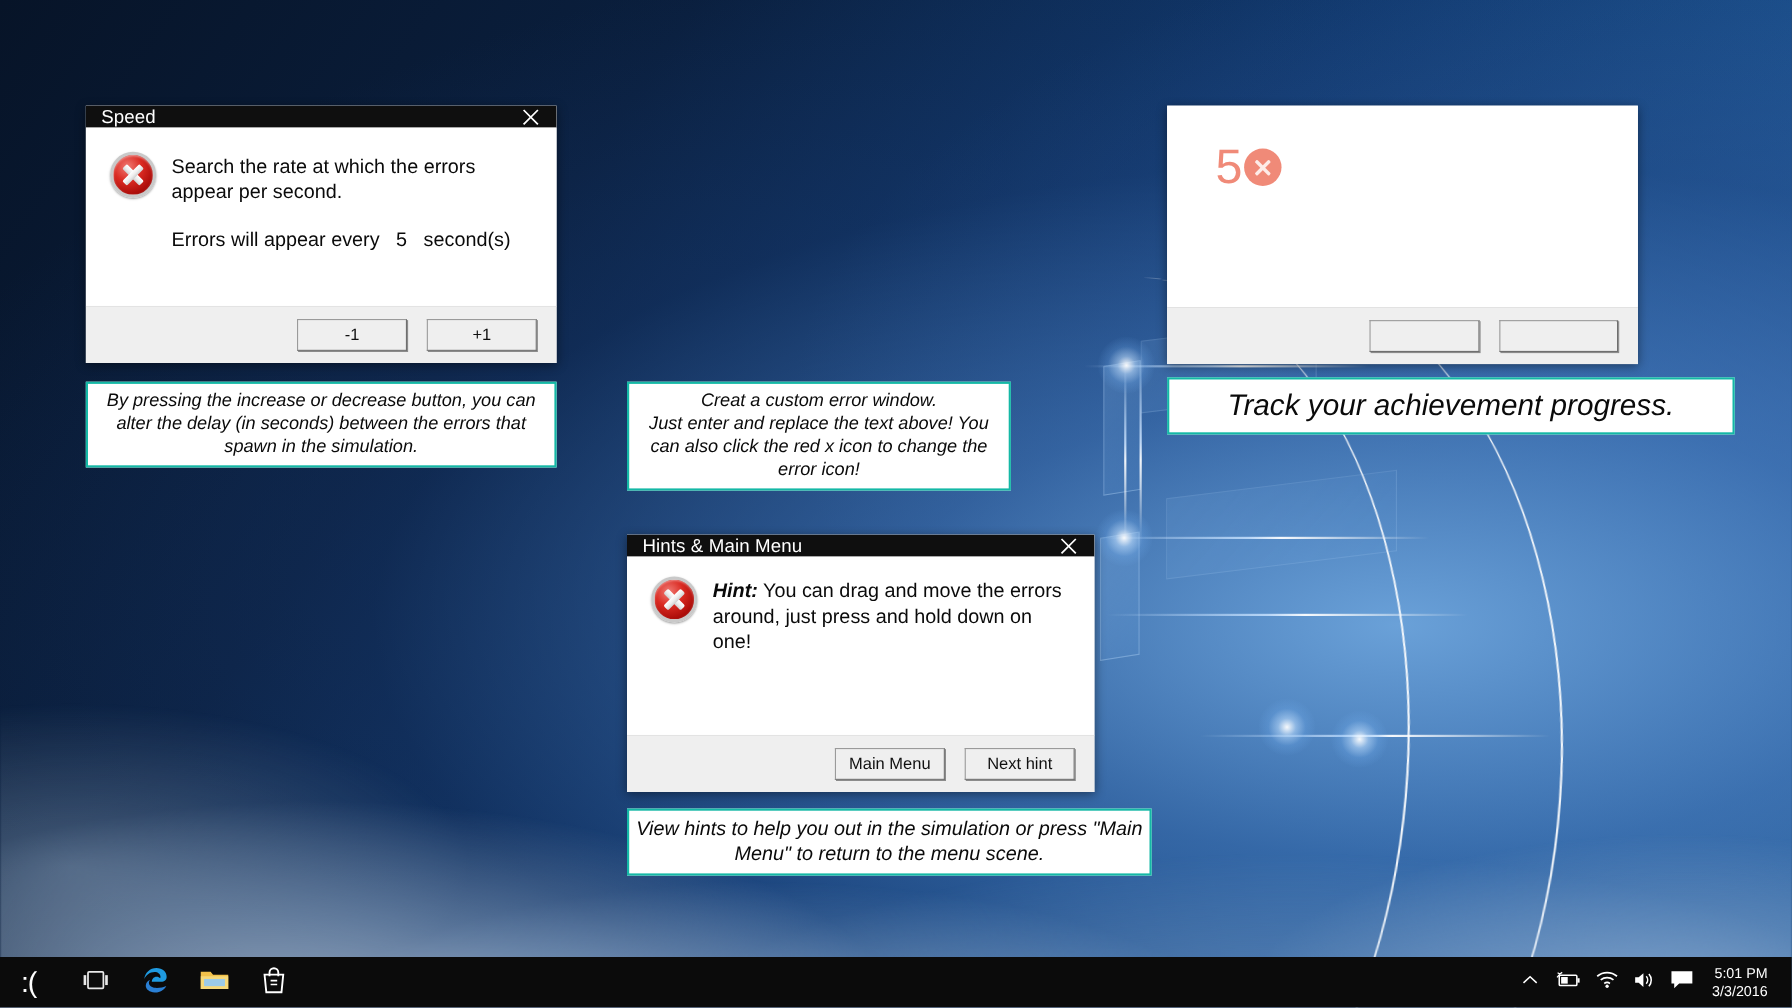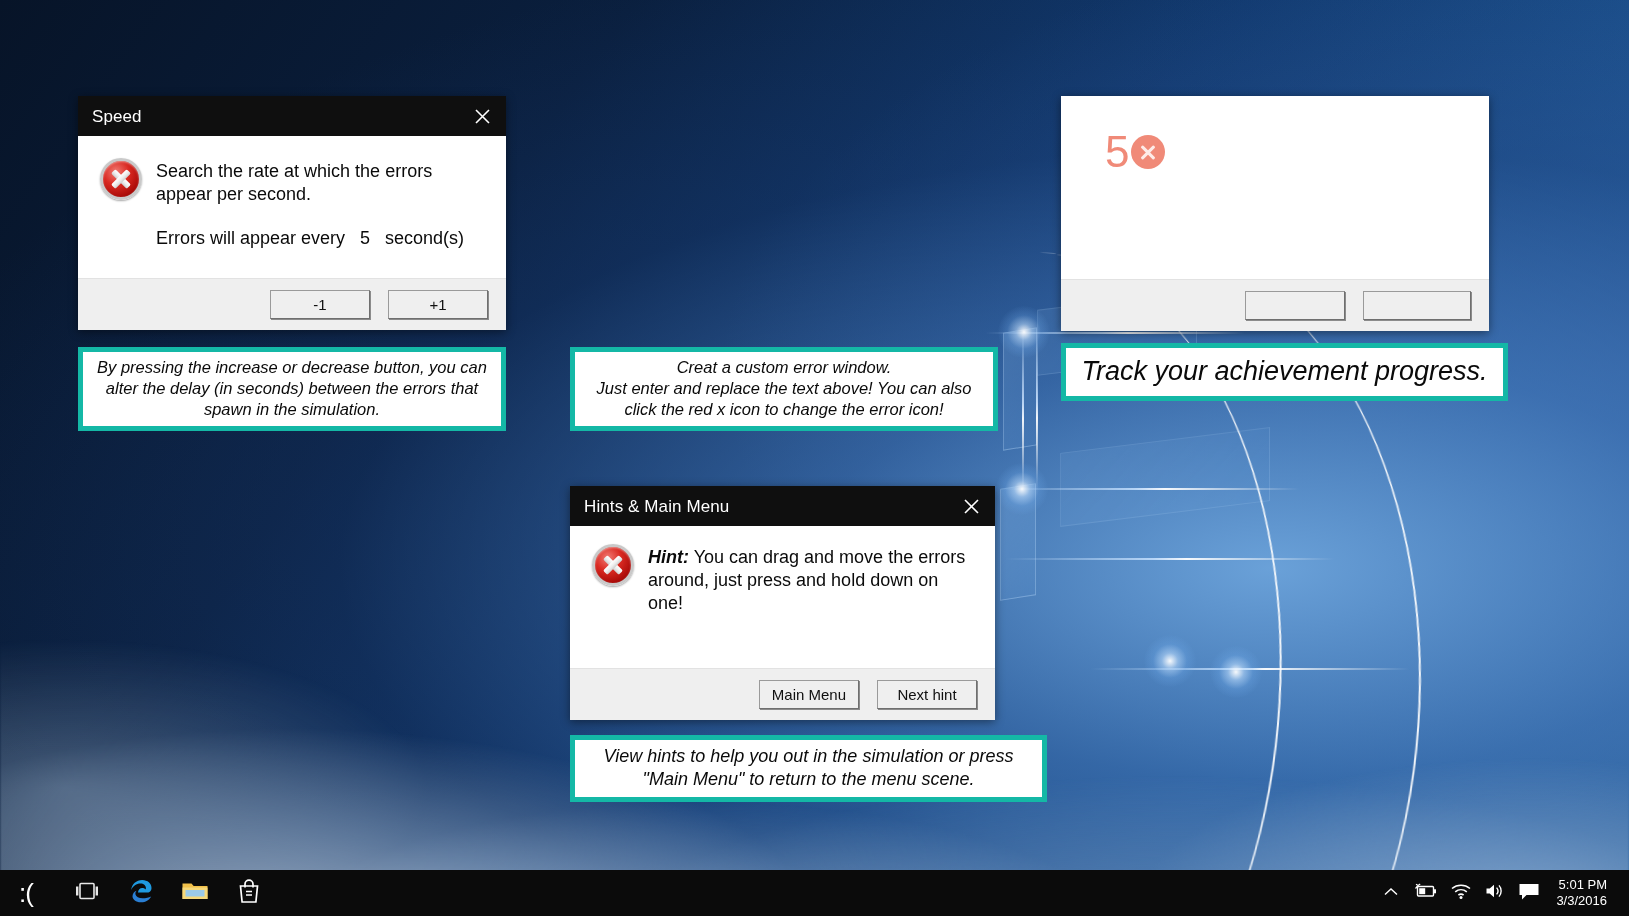--- a/index.html
+++ b/index.html
@@ -75,21 +75,21 @@
   
   .dialog {
     position: absolute;
     background: #ffffff;
     box-shadow: 0 2px 9px rgba(0,0,0,0.45);
     display: flex;
     flex-direction: column;
     overflow: hidden;
   }
   .titlebar {
-    height: 40px;
+    height: 20px;
     background: #0f0f0f;
     color: #ffffff;
     display: flex;
     align-items: center;
     justify-content: space-between;
     padding: 0 2px 0 14px;
     flex: 0 0 auto;
   }
   .title-text {
     font-size: 17px;
@@ -235,21 +235,21 @@
     background: #fdece8;
     border-radius: 1px;
   }
   .ach-badge::before { transform: rotate(45deg); }
   .ach-badge::after  { transform: rotate(-45deg); }
 
   
   .caption {
     position: absolute;
     background: #ffffff;
-    border: 5px solid #14b8a6;
+    border: 2px solid #14b8a6;
     color: #0a0a0a;
     font-style: italic;
     text-align: center;
     font-size: 16.5px;
     line-height: 1.28;
     padding: 5px 4px 6px;
     white-space: pre-line;
   }
   .caption-big { font-size: 27px; line-height: 1.2; padding: 7px 6px 9px; }
 
@@ -362,38 +362,38 @@
     </div>
     <div class="footer">
       <span class="btn btn-wide">-1</span>
       <span class="btn btn-wide">+1</span>
     </div>
   </div>
 
   <div class="caption" style="left:78px; top:347px; width:428px;">By pressing the increase or decrease button, you  can alter the delay (in seconds) between the errors that spawn in the simulation.</div>
 
 
-  <div class="caption" style="left:570px; top:347px; width:428px;">Creat a custom error window.
+  <div class="caption" style="left:570px; top:347px; width:349px;">Creat a custom error window.
 Just enter and replace the text above! You can also click the red x icon to change the error icon!</div>
 
   <div class="dialog" id="dlg-ach" style="left:1061px; top:96px; width:428px; height:235px;">
     <div class="dlg-body" style="padding:34px 18px 0 44px;">
       <div class="ach-line">
         <span>5</span>
         <span class="ach-badge"></span>
       </div>
 
     </div>
     <div class="footer">
       <span class="btn" style="width:97px;"></span>
       <span class="btn" style="width:108px;"></span>
     </div>
   </div>
 
-  <div class="caption caption-big" style="left:1061px; top:343px; width:447px;">Track your achievement progress.</div>
+  <div class="caption caption-big" style="left:1061px; top:343px; width:516px;">Track your achievement progress.</div>
 
   <div class="dialog" id="dlg-hints" style="left:570px; top:486px; width:425px; height:234px;">
     <div class="titlebar">
       <span class="title-text">Hints &amp; Main Menu</span>
       <span class="close-btn">
         <svg width="17" height="17" viewBox="0 0 17 17">
             <path d="M2 2 L15 15 M15 2 L2 15" stroke="#ffffff" stroke-width="1.6" fill="none"></path>
           </svg>
       </span>
     </div>

